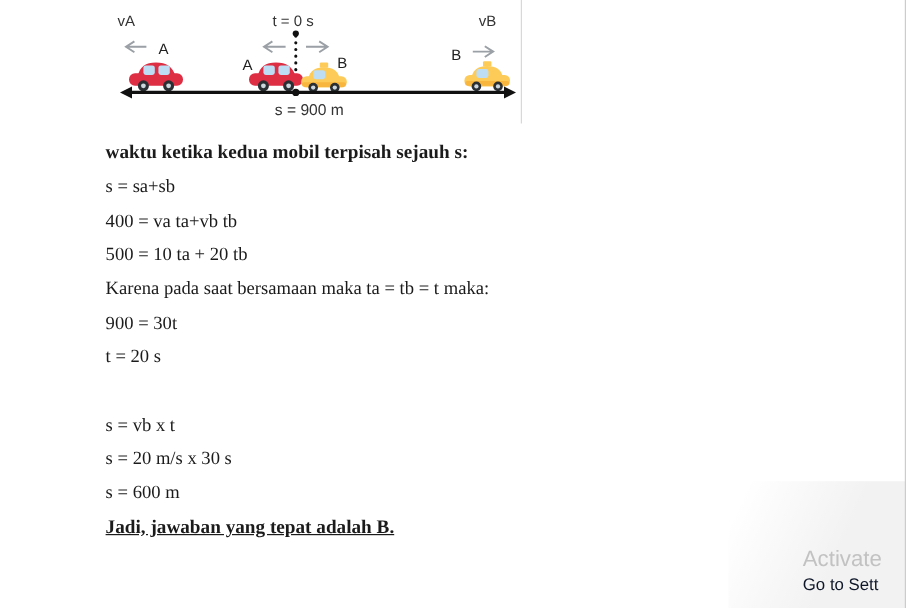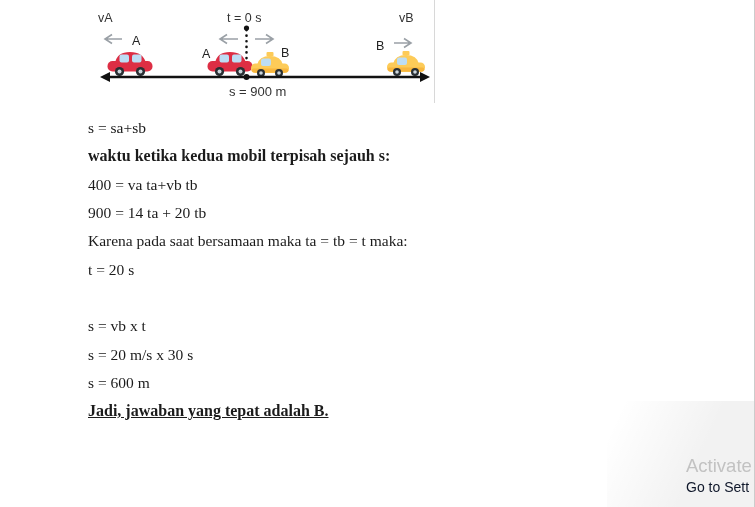--- a/index.html
+++ b/index.html
@@ -21,21 +21,21 @@
   .solution {
     position: absolute; left: 88px; top: 114px; width: 560px;
     font-family: "Liberation Serif", serif;
     font-size: 15.5px; color: #1b1b1b;
   }
   .sol-line { height: 28.35px; line-height: 28.35px; white-space: nowrap; }
   .sol-line.bold { font-weight: bold; font-size: 16px; }
   .sol-line.spacer { height: 28.35px; }
   .sol-line.conclusion { font-weight: bold; font-size: 16px; text-decoration: underline; }
   .watermark {
-    position: absolute; left: 686px; top: 454px; white-space: nowrap;
+    position: absolute; left: 669px; top: 454px; white-space: nowrap;
     font-family: "Liberation Sans", sans-serif;
   }
   .watermark .wm1 { font-size: 18.5px; color: #c2c2c2; font-weight: 400; line-height: 24px; }
   .watermark .wm2 { font-size: 14px; color: #0f172a; line-height: 19px; }
   text { font-family: "Liberation Sans", sans-serif; }
 </style>
 </head>
 <body>
 
 <div class="screen">
@@ -89,25 +89,26 @@
     <path d="M394 43 H410 M404 38.5 L411 43 L404 47.5" stroke="#9aa0a6" stroke-width="1.6" fill="none"></path>
     <use href="#taxi-yellow" x="386" y="51"></use>
 
     <line x1="104" y1="77" x2="426" y2="77" stroke="#111" stroke-width="2.6"></line>
     <path d="M100 77 l10 -5 v10 z" fill="#111"></path>
     <path d="M430 77 l-10 -5 v10 z" fill="#111"></path>
     <text x="229" y="96" font-size="13" fill="#333">s = 900 m</text>
   </svg>
 
   <div class="solution">
+    <div class="sol-line bold">waktu ketika kedua mobil terpisah sejauh s:</div>
     <div class="sol-line">s = sa+sb</div>
-    <div class="sol-line bold">waktu ketika kedua mobil terpisah sejauh s:</div>
     <div class="sol-line">400 = va ta+vb tb</div>
-    <div class="sol-line">900 = 14 ta + 20 tb</div>
+    <div class="sol-line">500 = 10 ta + 20 tb</div>
     <div class="sol-line">Karena pada saat bersamaan maka ta = tb = t maka:</div>
+    <div class="sol-line">900 = 30t</div>
     <div class="sol-line">t = 20 s</div>
     <div class="sol-line spacer"></div>
     <div class="sol-line">s = vb x t</div>
     <div class="sol-line">s = 20 m/s x 30 s</div>
     <div class="sol-line">s = 600 m</div>
     <div class="sol-line conclusion">Jadi, jawaban yang tepat adalah B.</div>
   </div>
 
   <div class="corner-shade"></div>
   <div class="watermark">

